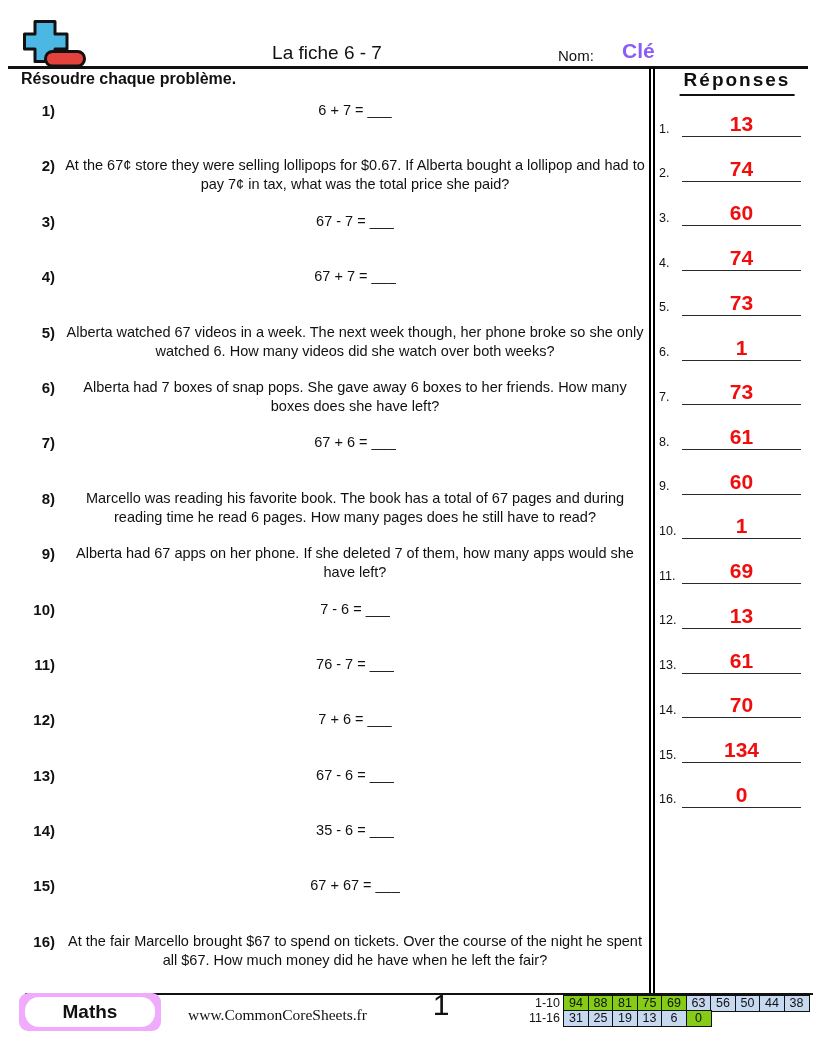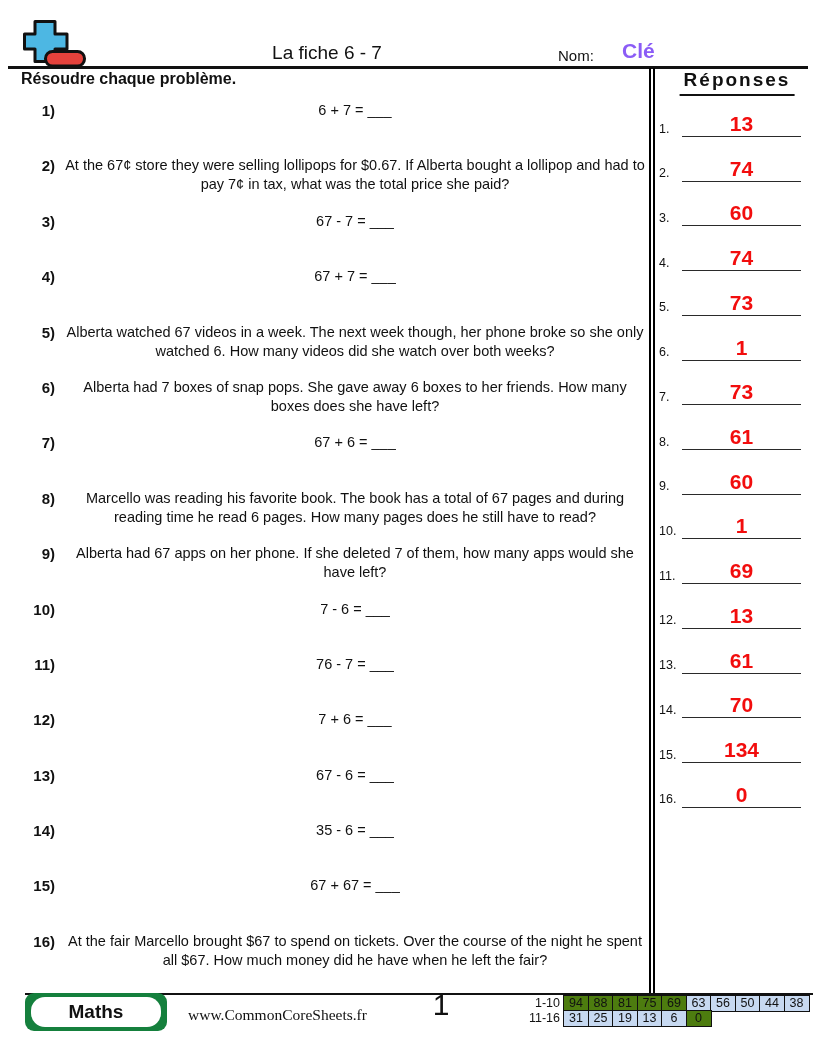--- a/index.html
+++ b/index.html
@@ -32,33 +32,33 @@
                  border-bottom:2.2px solid #111;padding:0 4px 3px 4px;}
   .answers{position:absolute;left:653px;top:92.3px;width:158px;}
   .answer-row{position:relative;height:44.72px;}
   .anum{position:absolute;left:6px;bottom:2px;font-size:12.5px;line-height:1;}
   .aline{position:absolute;left:29px;bottom:0;width:119px;height:32px;
          border-bottom:1.6px solid #2a2a2a;display:flex;align-items:flex-end;justify-content:center;}
   .aval{font-size:21px;font-weight:bold;color:#f20d0d;line-height:1;padding-bottom:2px;}
 
   
   .footer-rule{position:absolute;left:25px;top:993px;width:788px;height:2.2px;background:#111;}
-  .badge{position:absolute;left:25px;top:993px;width:142px;height:38px;background:#15803d;border-radius:9px;}
+  .badge{position:absolute;left:19px;top:993px;width:142px;height:38px;background:#f0abfc;border-radius:9px;}
   .badge-inner{position:absolute;left:6px;right:6px;top:4px;bottom:4px;background:#fff;border-radius:14px;
                display:flex;align-items:center;justify-content:center;font-size:19px;font-weight:bold;color:#111;}
   .website{position:absolute;left:188px;top:1006px;font-size:15.5px;font-family:Liberation Serif, serif;}
   .pagenum{position:absolute;left:441px;top:988px;transform:translateX(-50%);font-size:30px;}
 
   .score-table{position:absolute;left:498px;top:995px;}
   .srow{display:flex;}
   .srow.r2{margin-top:-1.5px;}
   .slabel{flex:none;width:62px;text-align:right;padding-right:3px;font-size:12.5px;line-height:16px;}
   .scell{flex:none;width:26px;height:16.5px;box-sizing:border-box;border:1.5px solid #111;
          display:flex;align-items:center;justify-content:center;
-         font-size:12.5px;background:#4d7c0f;}
+         font-size:12.5px;background:#84cc16;}
   .scell + .scell{margin-left:-1.5px;}
   .scell.hl{background:#c7d9f1;}
 </style>
 </head>
 <body>
 
 <div class="page">
 
   <svg class="logo" width="64" height="48" viewBox="0 0 64 48" aria-hidden="true">
     <path d="M12 1.5 h20 v12.5 h12 v15 h-12 v12.5 h-20 v-12.5 h-10.5 v-15 h10.5 z" fill="#4db7e3" stroke="#111" stroke-width="3" stroke-linejoin="round"></path>

